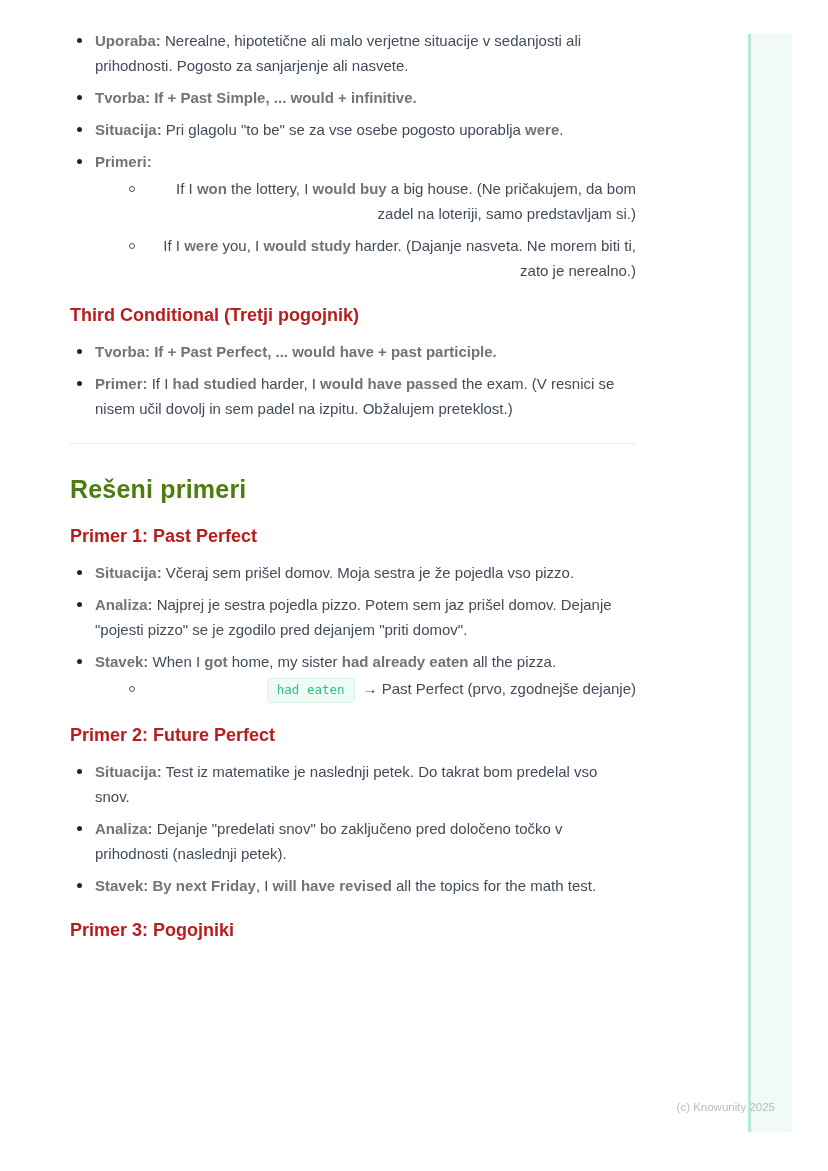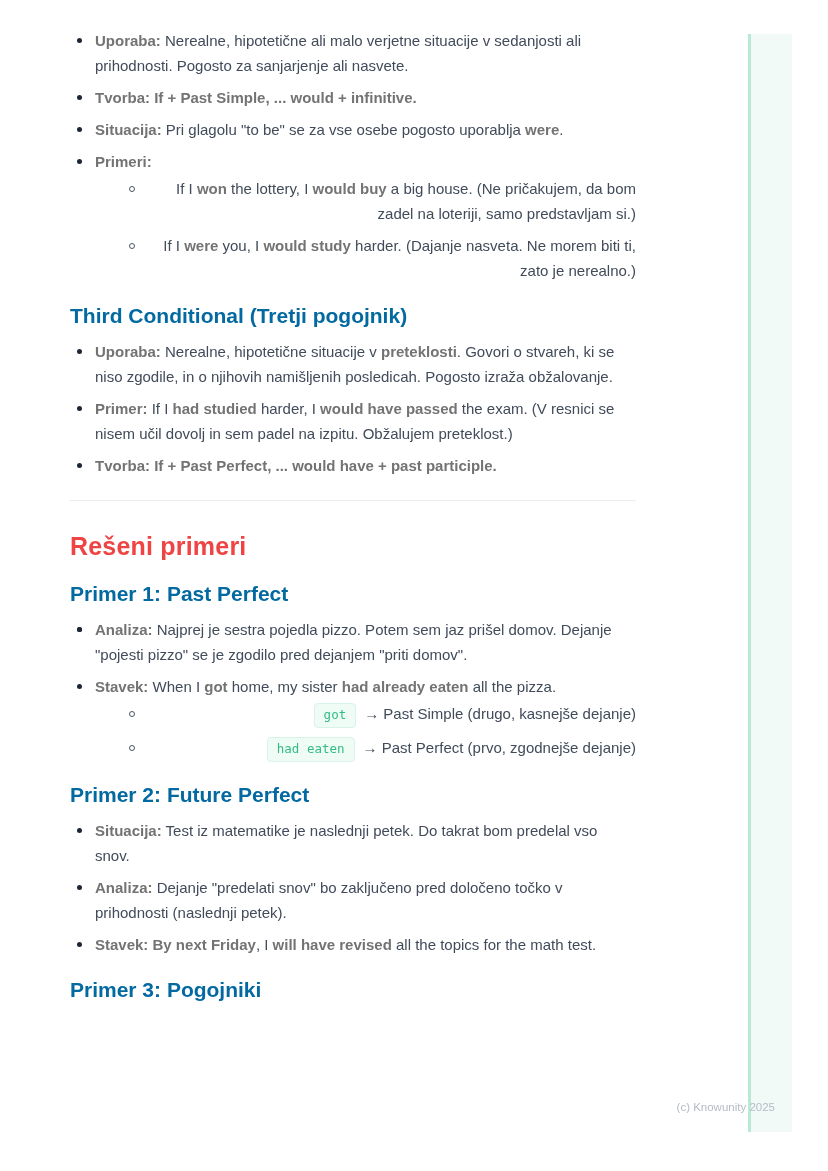--- a/index.html
+++ b/index.html
@@ -31,22 +31,22 @@
   .bullet.dot  { left:7px; top:10px; width:5px; height:5px; border-radius:50%; background:#1d2635; }
   .bullet.ring { left:7px; top:9.5px; width:4px; height:4px; border-radius:50%; border:1.5px solid #4b5563; background:transparent; }
 
   .b { font-weight:bold; color:#737373; }
 
   h2 {
     font-size:25px; line-height:30px; font-weight:bold;
     color:#87e5bf; margin:30px 0 22px 0; letter-spacing:.2px;
   }
   h3 {
-    font-size:21px; line-height:21px; font-weight:bold;
-    color:#0369a1; margin:22px 0 13px 0;
+    font-size:18px; line-height:21px; font-weight:bold;
+    color:#b91c1c; margin:22px 0 13px 0;
   }
   hr.rule { border:none; border-top:1px solid #e9ebee; margin:22px 0 0 0; }
 
   .code-badge {
     display:inline-block;
     font-family:"DejaVu Sans Mono", monospace;
     font-size:12.5px; line-height:16px;
     color:#33bd85;
     background:#eefcf5;
     border:1px solid #d8f3e8;
@@ -77,36 +77,34 @@
         <li><span class="bullet dot"></span><span><span class="b">Situacija:</span><span> Pri glagolu "to be" se za vse osebe pogosto uporablja </span><span class="b">were</span><span>.</span></span></li>
         <li><span class="bullet dot"></span><span><span class="b">Primeri:</span></span><ul class="doc-list sub">
             <li><span class="bullet ring"></span><span><span>If I </span><span class="b">won</span><span> the lottery, I </span><span class="b">would buy</span><span> a big house. (Ne pričakujem, da bom zadel na loteriji, samo predstavljam si.)</span></span></li>
             <li><span class="bullet ring"></span><span><span>If I </span><span class="b">were</span><span> you, I </span><span class="b">would study</span><span> harder. (Dajanje nasveta. Ne morem biti ti, zato je nerealno.)</span></span></li>
           </ul></li>
       </ul>
 
     <h3>Third Conditional (Tretji pogojnik)</h3>
 
     <ul class="doc-list">
-        <li><span class="bullet dot"></span><span><span class="b">Uporaba:</span><span> Nerealne, hipotetične situacije v </span><span class="b">preteklosti</span><span>. Govori o stvareh, ki se niso zgodile, in o njihovih namišljenih posledicah. Pogosto izraža obžalovanje.</span></span></li>
+        <li><span class="bullet dot"></span><span><span class="b">Tvorba: If + Past Perfect, ... would have + past participle.</span></span></li>
         <li><span class="bullet dot"></span><span><span class="b">Primer:</span><span> If I </span><span class="b">had studied</span><span> harder, I </span><span class="b">would have passed</span><span> the exam. (V resnici se nisem učil dovolj in sem padel na izpitu. Obžalujem preteklost.)</span></span></li>
-        <li><span class="bullet dot"></span><span><span class="b">Tvorba: If + Past Perfect, ... would have + past participle.</span></span></li>
       </ul>
 
     <hr class="rule">
 
-    <h2 style="color: #ef4444;">Rešeni primeri</h2>
+    <h2 style="color: #4d7c0f;">Rešeni primeri</h2>
 
     <h3>Primer 1: Past Perfect</h3>
 
     <ul class="doc-list">
-        <li><span class="bullet dot"></span></li>
+        <li><span class="bullet dot"></span><span><span class="b">Situacija:</span><span> Včeraj sem prišel domov. Moja sestra je že pojedla vso pizzo.</span></span></li>
         <li><span class="bullet dot"></span><span><span class="b">Analiza:</span><span> Najprej je sestra pojedla pizzo. Potem sem jaz prišel domov. Dejanje "pojesti pizzo" se je zgodilo pred dejanjem "priti domov".</span></span></li>
         <li><span class="bullet dot"></span><span><span class="b">Stavek:</span><span> When I </span><span class="b">got</span><span> home, my sister </span><span class="b">had already eaten</span><span> all the pizza.</span></span><ul class="doc-list sub">
-            <li><span class="bullet ring"></span><span><span class="code-badge">got</span><span>→ Past Simple (drugo, kasnejše dejanje)</span></span></li>
             <li><span class="bullet ring"></span><span><span class="code-badge">had eaten</span><span>→ Past Perfect (prvo, zgodnejše dejanje)</span></span></li>
           </ul></li>
       </ul>
 
     <h3>Primer 2: Future Perfect</h3>
 
     <ul class="doc-list">
         <li><span class="bullet dot"></span><span><span class="b">Situacija:</span><span> Test iz matematike je naslednji petek. Do takrat bom predelal vso snov.</span></span></li>
         <li><span class="bullet dot"></span><span><span class="b">Analiza:</span><span> Dejanje "predelati snov" bo zaključeno pred določeno točko v prihodnosti (naslednji petek).</span></span></li>
         <li><span class="bullet dot"></span><span><span class="b">Stavek: By next Friday</span><span>, I </span><span class="b">will have revised</span><span> all the topics for the math test.</span></span></li>

